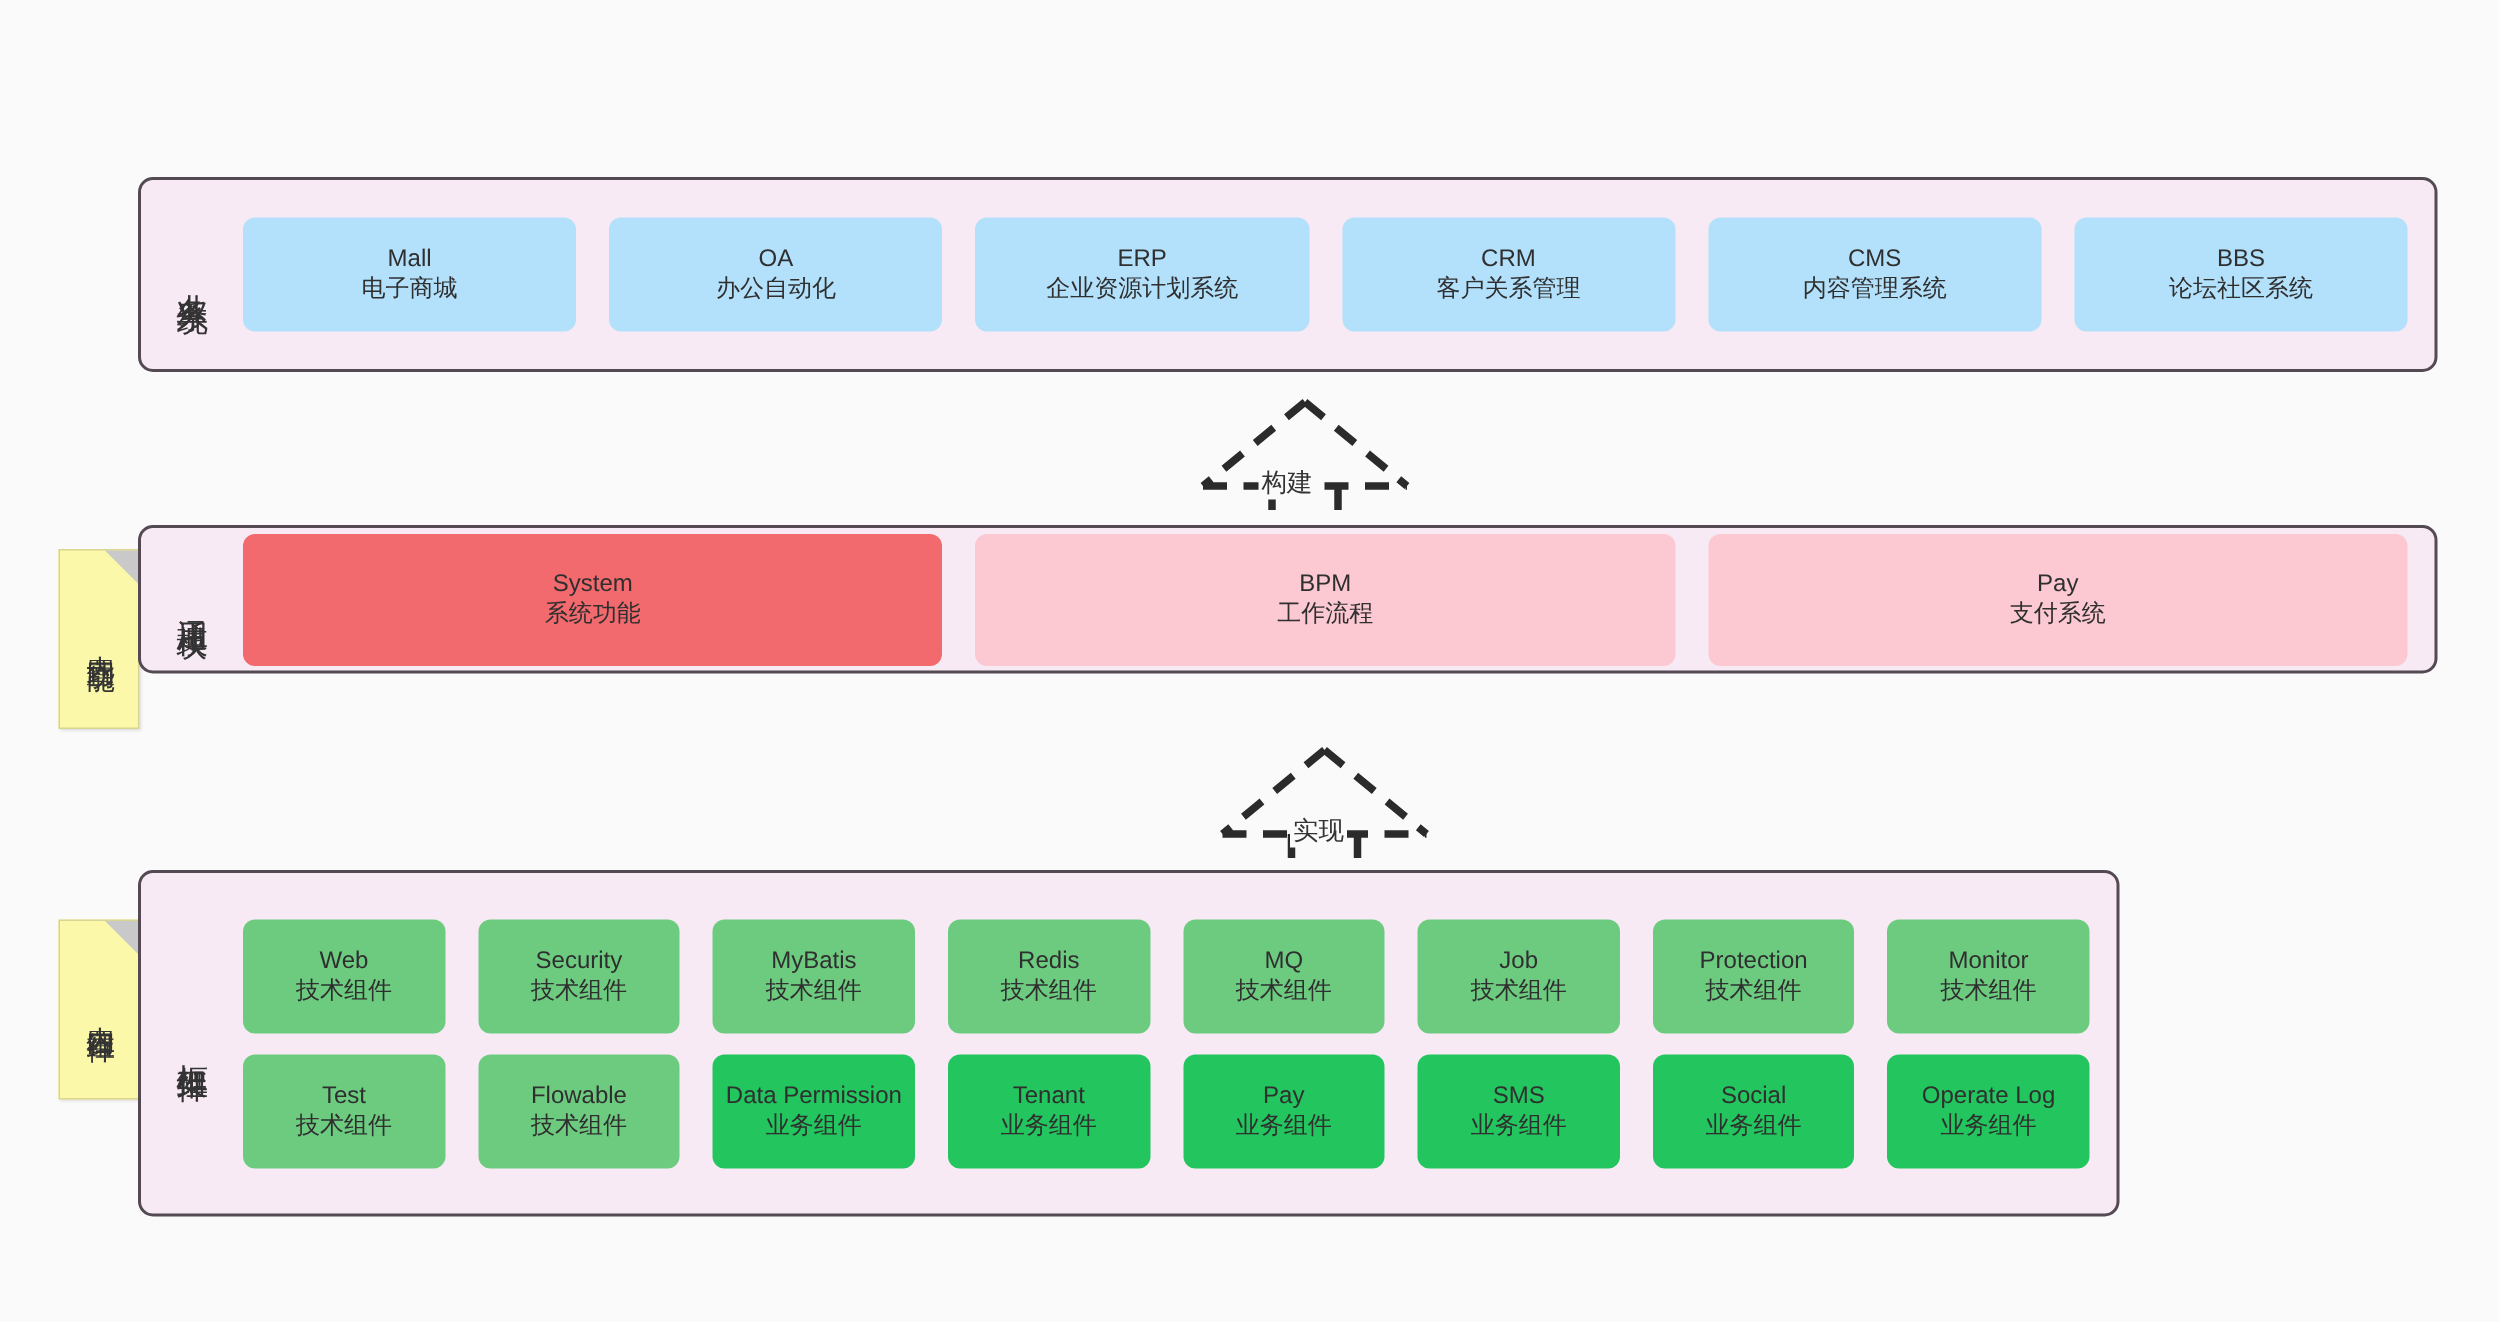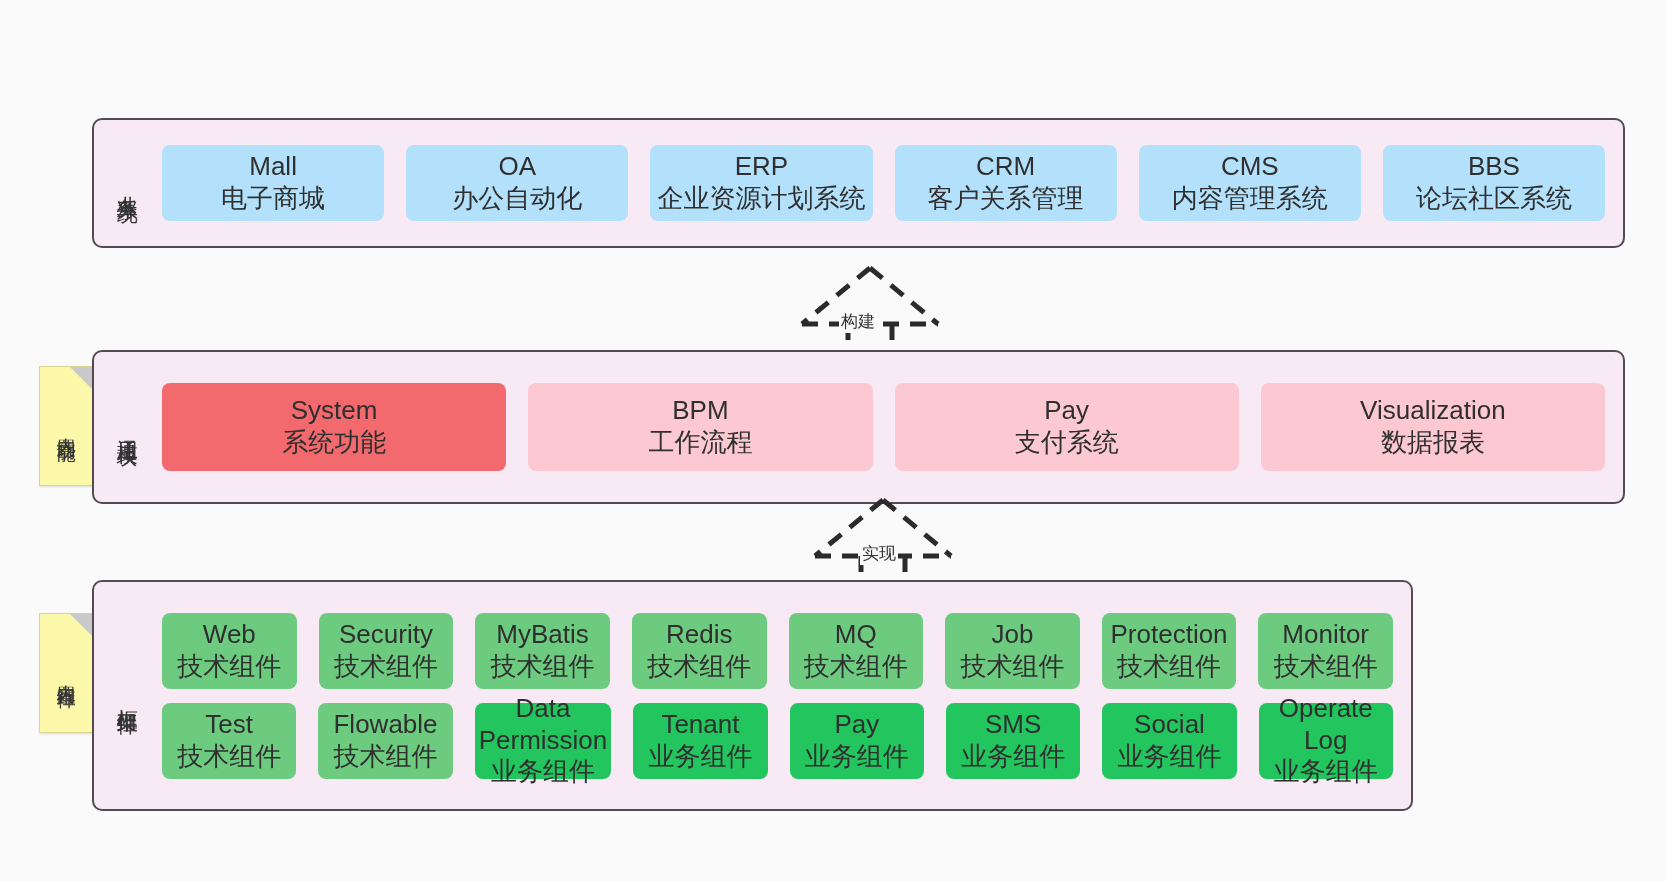--- a/index.html
+++ b/index.html
@@ -65,22 +65,22 @@
   }
 
   
   .card {
     flex: 1 1 0;
     border-radius: 8px;
     display: flex;
     flex-direction: column;
     align-items: center;
     justify-content: center;
-    text-align: center;
-    font-size: 26px;
+    text-align: left;
+    font-size: 16px;
     line-height: 1.22;
     color: #2f2f2f;
     padding: 6px 4px;
     box-sizing: border-box;
   }
   .card .t1 { display: block; }
   .card .t2 { display: block; }
 
   .c-blue       { background: #b3e0fb; height: 76px; }
   .c-red        { background: #f2696e; height: 88px; }
@@ -173,39 +173,35 @@
       <path d="M97 62 L97 100" stroke="#2b2b2b" stroke-width="5" fill="none" stroke-dasharray="16 11"></path>
     </svg>
     <div class="arrow-label" style="left:44px; top:48px;">构建</div>
   </div>
 
   <div class="note" style="left:39px; top:366px; height:120px;">
     <span class="fold"></span>
     <span>内置功能</span>
   </div>
 
-  <div class="layer" id="layer-1" style="left:92px; top:350px; width:1533px; height:154px;">
+  <div class="layer" id="layer-1" style="left:92px; top:350px; width:1533px; height:99px;">
     <div class="layer-title">通用模块</div>
     <div class="layer-body">
       <div class="row">
         <div class="card c-red">
           <span class="t1">System</span>
           <span class="t2">系统功能</span>
         </div>
         <div class="card c-pink">
           <span class="t1">BPM</span>
           <span class="t2">工作流程</span>
         </div>
         <div class="card c-pink">
           <span class="t1">Pay</span>
           <span class="t2">支付系统</span>
-        </div>
-        <div class="card c-pink">
-          <span class="t1">Visualization</span>
-          <span class="t2">数据报表</span>
         </div>
       </div>
     </div>
   </div>
 
   <div class="arrow" style="left:808px; top:494px;">
     <svg width="150" height="100" viewBox="0 0 150 100">
       <path d="M75 6 L143 62" stroke="#2b2b2b" stroke-width="5" fill="none" stroke-dasharray="16 11"></path>
       <path d="M75 6 L7 62" stroke="#2b2b2b" stroke-width="5" fill="none" stroke-dasharray="16 11"></path>
       <path d="M7 62 L143 62" stroke="#2b2b2b" stroke-width="5" fill="none" stroke-dasharray="16 11"></path>

